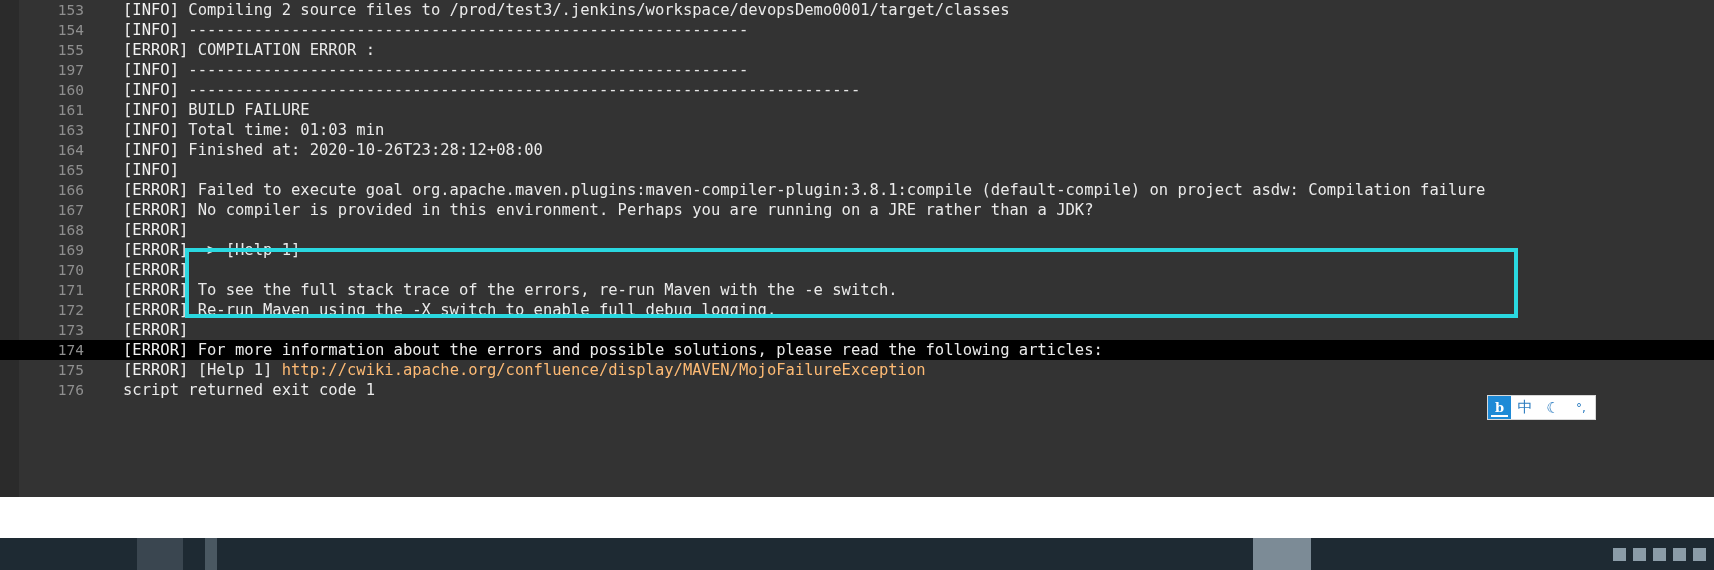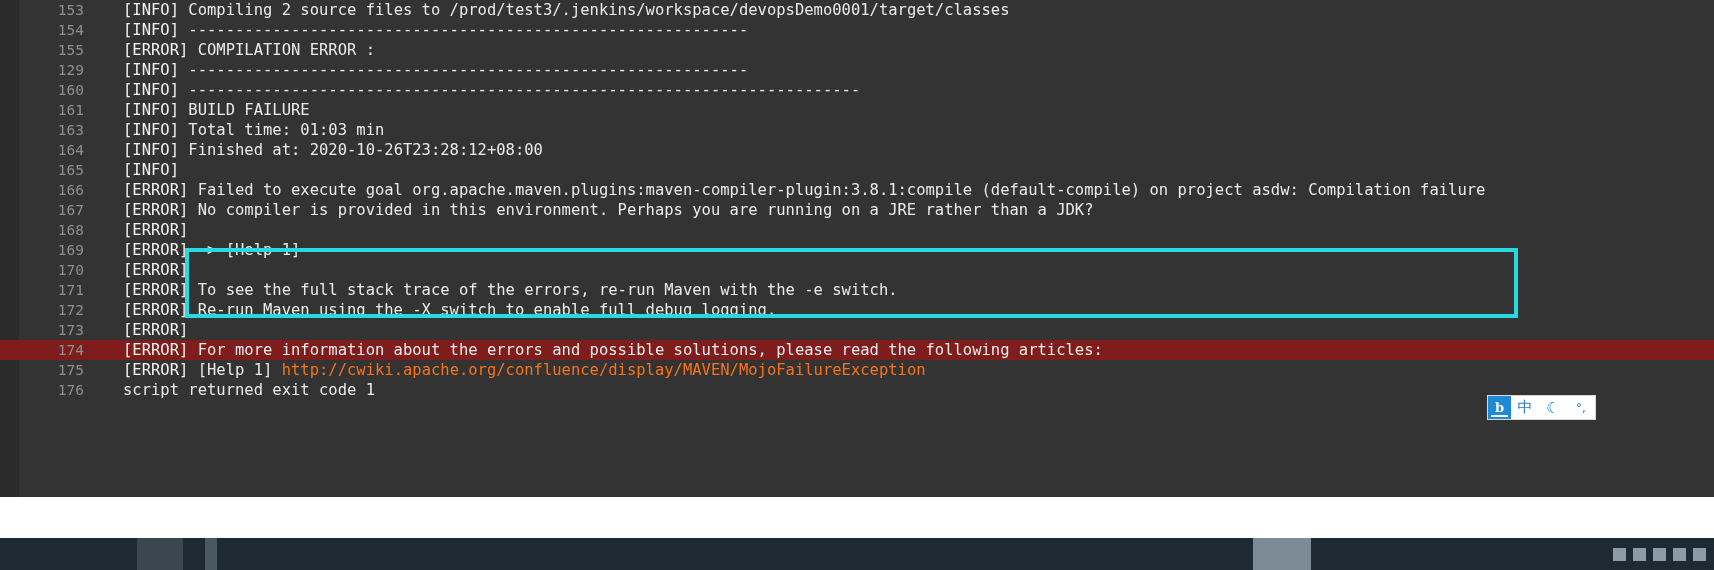--- a/index.html
+++ b/index.html
@@ -41,41 +41,41 @@
 
   .log-line {
     position: relative;
     height: 20px;
     line-height: 20px;
     white-space: pre;
     font-size: 15.5px;
     letter-spacing: 0px;
   }
   .log-line.hl {
-    background: #7f1d1d;
+    background: #000000;
   }
 
   .lineno {
     display: inline-block;
     width: 84px;
     text-align: right;
     color: #8f8f8f;
     font-size: 14.5px;
     vertical-align: top;
   }
   .content {
     display: inline-block;
     padding-left: 39px;
     color: #e8e8e8;
     vertical-align: top;
   }
   .tag      { color: #f2f2f2; }
   .msg      { color: #eaeaea; }
   .dashes   { color: #e6e6e6; }
-  .link     { color: #f97316; margin-top: 16px; }
+  .link     { color: #fdba74; margin-top: 16px; }
 
   
   .cyan-box {
     position: absolute;
     left: 185px;
     top: 248px;
     width: 1333px;
     height: 70px;
     border: 4px solid #2ad8e0;
     box-sizing: border-box;
@@ -185,21 +185,21 @@
 <body>
 
 <div id="root">
 
   <div class="console">
     <div class="edge-strip"></div>
     <div id="log-lines">
         <div class="log-line"><span class="lineno">153</span><span class="content"><span class="tag">[INFO] </span><span class="msg">Compiling 2 source files to /prod/test3/.jenkins/workspace/devopsDemo0001/target/classes</span></span></div>
         <div class="log-line"><span class="lineno">154</span><span class="content"><span class="tag">[INFO] </span><span class="dashes">------------------------------------------------------------</span></span></div>
         <div class="log-line"><span class="lineno">155</span><span class="content"><span class="tag">[ERROR] </span><span class="msg">COMPILATION ERROR :</span></span></div>
-        <div class="log-line"><span class="lineno">129</span><span class="content"><span class="tag">[INFO] </span><span class="dashes">------------------------------------------------------------</span></span></div>
+        <div class="log-line"><span class="lineno">197</span><span class="content"><span class="tag">[INFO] </span><span class="dashes">------------------------------------------------------------</span></span></div>
         <div class="log-line"><span class="lineno">160</span><span class="content"><span class="tag">[INFO] </span><span class="dashes">------------------------------------------------------------------------</span></span></div>
         <div class="log-line"><span class="lineno">161</span><span class="content"><span class="tag">[INFO] </span><span class="msg">BUILD FAILURE</span></span></div>
         <div class="log-line"><span class="lineno">163</span><span class="content"><span class="tag">[INFO] </span><span class="msg">Total time: 01:03 min</span></span></div>
         <div class="log-line"><span class="lineno">164</span><span class="content"><span class="tag">[INFO] </span><span class="msg">Finished at: 2020-10-26T23:28:12+08:00</span></span></div>
         <div class="log-line"><span class="lineno">165</span><span class="content"><span class="tag">[INFO] </span></span></div>
         <div class="log-line"><span class="lineno">166</span><span class="content"><span class="tag">[ERROR] </span><span class="msg">Failed to execute goal org.apache.maven.plugins:maven-compiler-plugin:3.8.1:compile (default-compile) on project asdw: Compilation failure</span></span></div>
         <div class="log-line"><span class="lineno">167</span><span class="content"><span class="tag">[ERROR] </span><span class="msg">No compiler is provided in this environment. Perhaps you are running on a JRE rather than a JDK?</span></span></div>
         <div class="log-line"><span class="lineno">168</span><span class="content"><span class="tag">[ERROR] </span></span></div>
         <div class="log-line"><span class="lineno">169</span><span class="content"><span class="tag">[ERROR] </span><span class="msg">-&gt; [Help 1]</span></span></div>
         <div class="log-line"><span class="lineno">170</span><span class="content"><span class="tag">[ERROR] </span></span></div>

